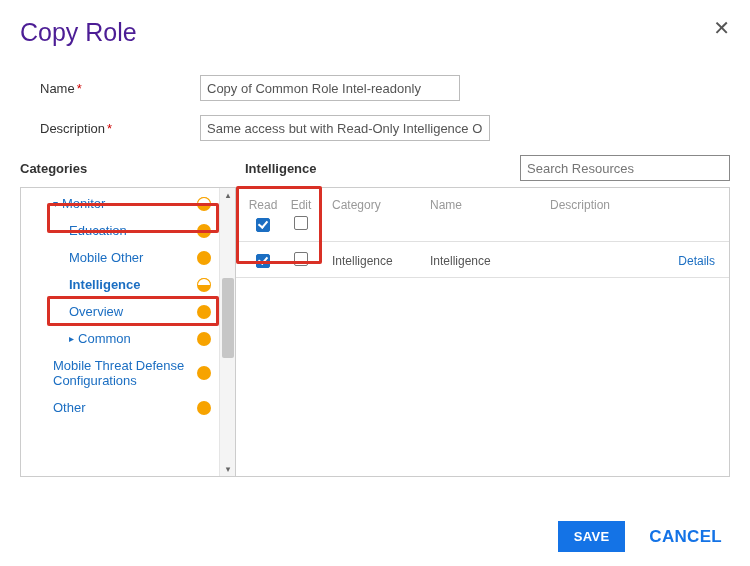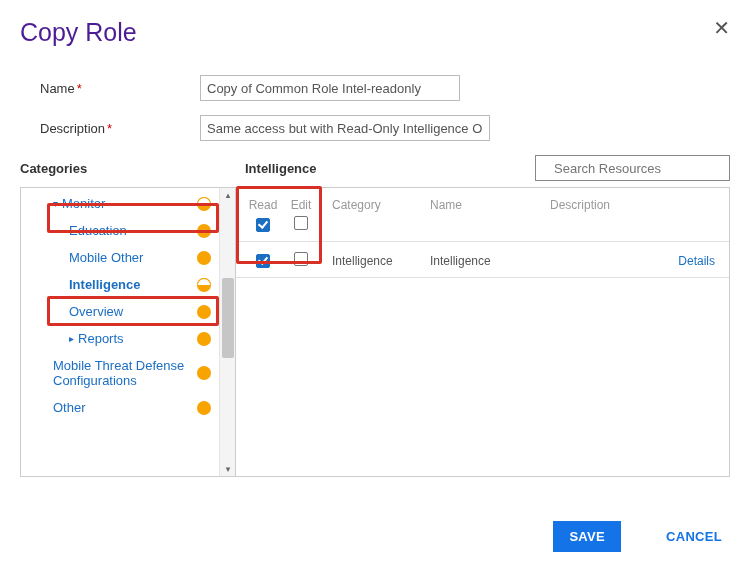--- a/index.html
+++ b/index.html
@@ -23,22 +23,22 @@
   .form-label { width: 160px; font-size: 13px; color: #333; }
   .req { color: #c00; margin-left: 2px; }
   .form-input {
     width: 260px; height: 26px; border: 1px solid #bbb;
     padding: 2px 6px; font-size: 13px; color: #555;
   }
   .section-row { display: flex; align-items: center; margin: 12px 0 6px 0; }
   .cat-title { width: 225px; font-weight: 700; font-size: 13px; }
   .intel-title { flex: 1; font-weight: 700; font-size: 13px; }
   .search-box {
-    width: 195px; height: 26px; border: 1px solid #888;
-    padding: 2px 18px; font-size: 13px; color: #777;
+    width: 210px; height: 26px; border: 1px solid #888;
+    padding: 2px 6px; font-size: 13px; color: #777;
   }
   .panel {
     display: flex; border: 1px solid #ccc; height: 290px;
   }
   .cat-panel {
     width: 215px; border-right: 1px solid #ccc; position: relative;
     overflow: hidden;
   }
   .cat-scroll {
     position: absolute; top: 0; left: 0; right: 16px; height: 100%;
@@ -107,22 +107,22 @@
   .footer {
     position: absolute; bottom: 14px; right: 22px;
     display: flex; align-items: center; gap: 18px;
   }
   .btn-save {
     background: #1473e6; color: #fff; font-weight: 700;
     font-size: 13px; padding: 8px 16px; border: none; cursor: pointer;
     letter-spacing: 0.3px;
   }
   .btn-cancel {
-    color: #1473e6; font-weight: 700; font-size: 13px;
-    background: none; border: none; cursor: pointer; letter-spacing: 0.3px; margin-left: 21px;
+    color: #1473e6; font-weight: 700; font-size: 17px;
+    background: none; border: none; cursor: pointer; letter-spacing: 0.3px;
   }
   .divider { border-bottom: 1px solid #e0e0e0; height: 0; margin-left: -8px; margin-right: -8px; margin-top: 8px; }
 </style>
 </head>
 <body>
 
 <div class="dlg-header">
   <div class="dlg-title">Copy Role</div>
   <div class="close-x">✕</div>
 </div>
@@ -176,21 +176,21 @@
       </div>
 
       <div class="cat-item indent2">
         <span class="ci-label">Overview</span>
         <span class="pie"></span>
       </div>
 
       <div class="cat-item indent2">
         <span class="ci-label">
             <span class="chev">▸</span>
-            <span>Reports</span>
+            <span>Common</span>
           </span>
         <span class="pie"></span>
       </div>
 
       <div class="cat-item indent1" style="padding-right:6px">
         <span class="ci-label" style="max-width:150px">Mobile Threat Defense Configurations</span>
         <span class="pie"></span>
       </div>
 
       <div class="cat-item indent1">

